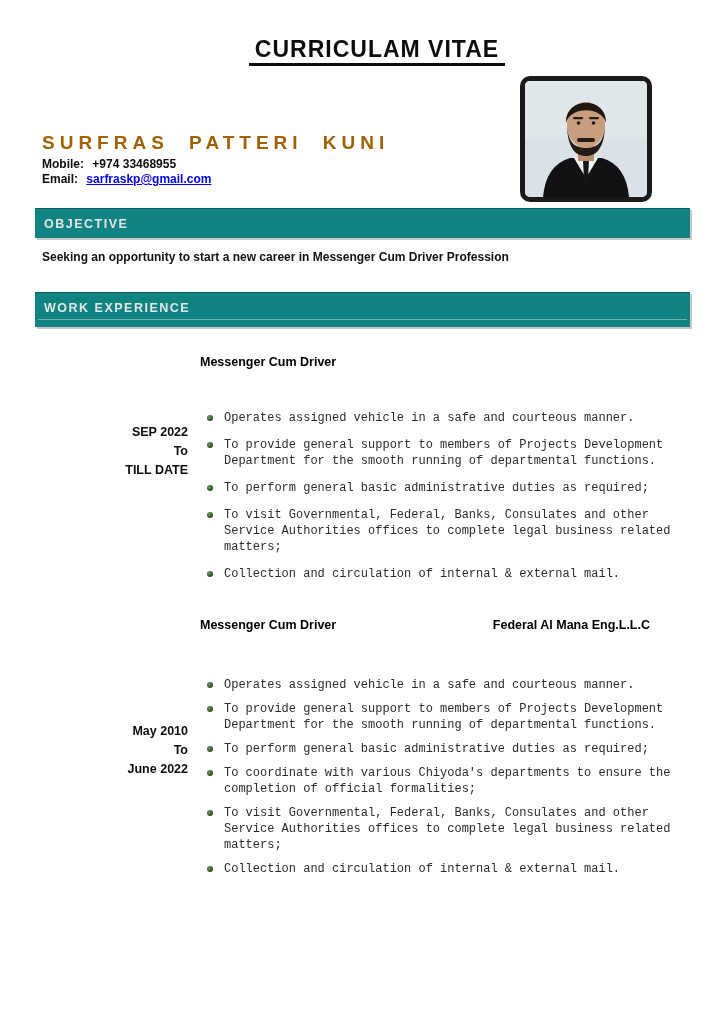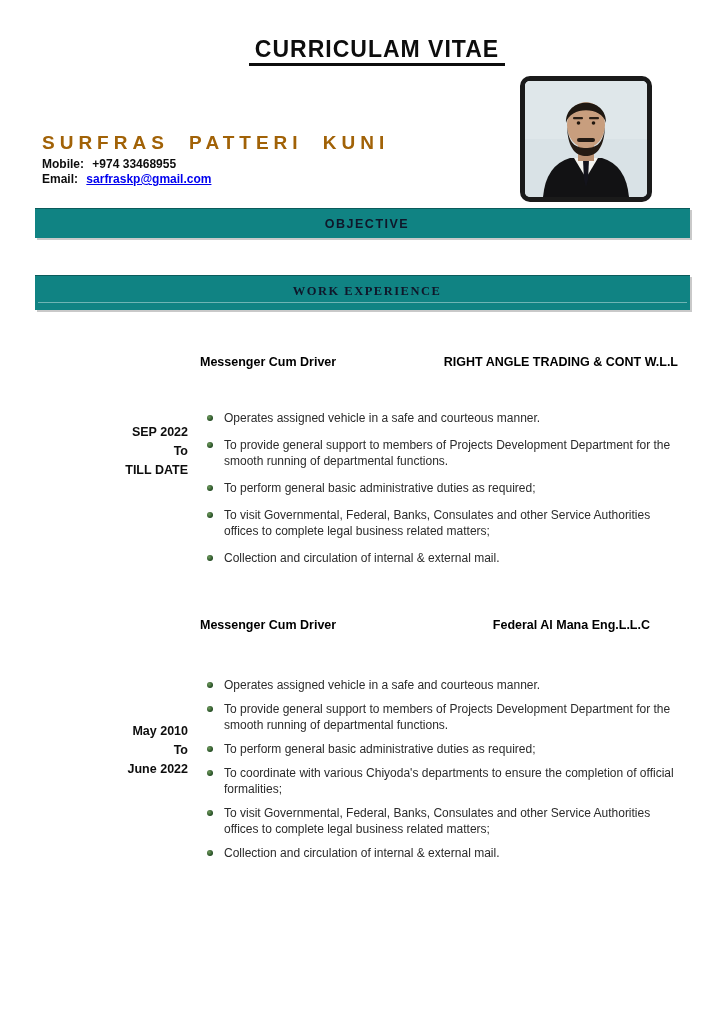--- a/index.html
+++ b/index.html
@@ -36,28 +36,27 @@
   .contact-line { position:absolute; left:42px; font-size:12px; font-weight:bold; color:#0d0d0d; }
   .contact-line.mobile { top:157px; }
   .contact-line.email  { top:172px; }
   .contact-line .label { margin-right:5px; }
   a.email-link { color:var(--link-color,#0000EE); font-weight:bold; }
 
   
   .bar {
     position:absolute; left:35px; width:655px; box-sizing:border-box;
     background:var(--bar-color,#108383);
-    color:#0f172a; font-weight:bold; font-size:12.5px; letter-spacing:1.5px;
+    color:#e5e5e5; font-weight:bold; font-size:12.5px; letter-spacing:1.5px;
     padding-left:9px;
     border-top:1px solid rgba(0,0,0,0.30);
     box-shadow:2px 2px 0 rgba(40,40,40,0.25);
-    text-align:center;
   }
   .bar.objective { top:208px; height:30px; line-height:30px; }
-  .bar.workexp   { top:275px; height:35px; line-height:30px;font-family:Liberation Serif, serif; }
+  .bar.workexp   { top:292px; height:35px; line-height:30px; }
   .bar.workexp::after {
     content:""; position:absolute; left:3px; right:3px; bottom:7px; height:1px;
     background:rgba(255,255,255,0.40);
   }
 
   .objective-text {
     position:absolute; left:42px; top:250px; width:620px;
     font-size:12px; font-weight:bold; color:#111;
   }
 
@@ -75,21 +74,21 @@
     position:absolute; left:52px; width:136px; text-align:right;
     font-size:12.5px; font-weight:bold; line-height:19px; color:#0d0d0d;
   }
   .dates.j1 { top:423px; }
   .dates.j2 { top:722px; }
 
   
   ul.duties {
     position:absolute; left:205px; width:474px;
     list-style:none; margin:0; padding:0;
-    font-size:12px; line-height:16px; color:#2b2b2b;
+    font-size:12px; line-height:16px; color:#2b2b2b;font-family:Liberation Mono, monospace;
   }
   ul.duties.j1 { top:410px; }
   ul.duties.j2 { top:677px; }
   ul.duties li { position:relative; padding-left:19px; }
   ul.duties.j1 li { margin-bottom:11px; }
   ul.duties.j2 li { margin-bottom:8px; }
   .bullet-dot {
     position:absolute; left:2px; top:5px; width:6px; height:6px; border-radius:50%;
     background:radial-gradient(circle at 35% 35%, #6f9c5c 0%, var(--bullet-color,#224a22) 70%);
   }
@@ -131,28 +130,28 @@
 
   <div class="contact-line email">
     <span class="label">Email:</span>
     <a href="#" class="email-link">sarfraskp@gmail.com</a>
   </div>
 
   <div class="bar objective">
     <span>OBJECTIVE</span>
   </div>
 
+  <div class="objective-text">Seeking an opportunity to start a new career in Messenger Cum Driver Profession</div>
 
   <div class="bar workexp">
     <span>WORK EXPERIENCE</span>
   </div>
 
   <div class="job-header j1">
     <span>Messenger Cum Driver</span>
-    <span>RIGHT ANGLE TRADING &amp; CONT W.L.L</span>
   </div>
   <div class="dates j1">
     <div>SEP 2022</div>
     <div>To</div>
     <div>TILL DATE</div>
   </div>
   <ul class="duties j1">
       <li><span class="bullet-dot"></span><span>Operates assigned vehicle in a safe and courteous manner.</span></li>
       <li><span class="bullet-dot"></span><span>To provide general support to members of Projects Development Department for the smooth running of departmental functions.</span></li>
       <li><span class="bullet-dot"></span><span>To perform general basic administrative duties as required;</span></li>

